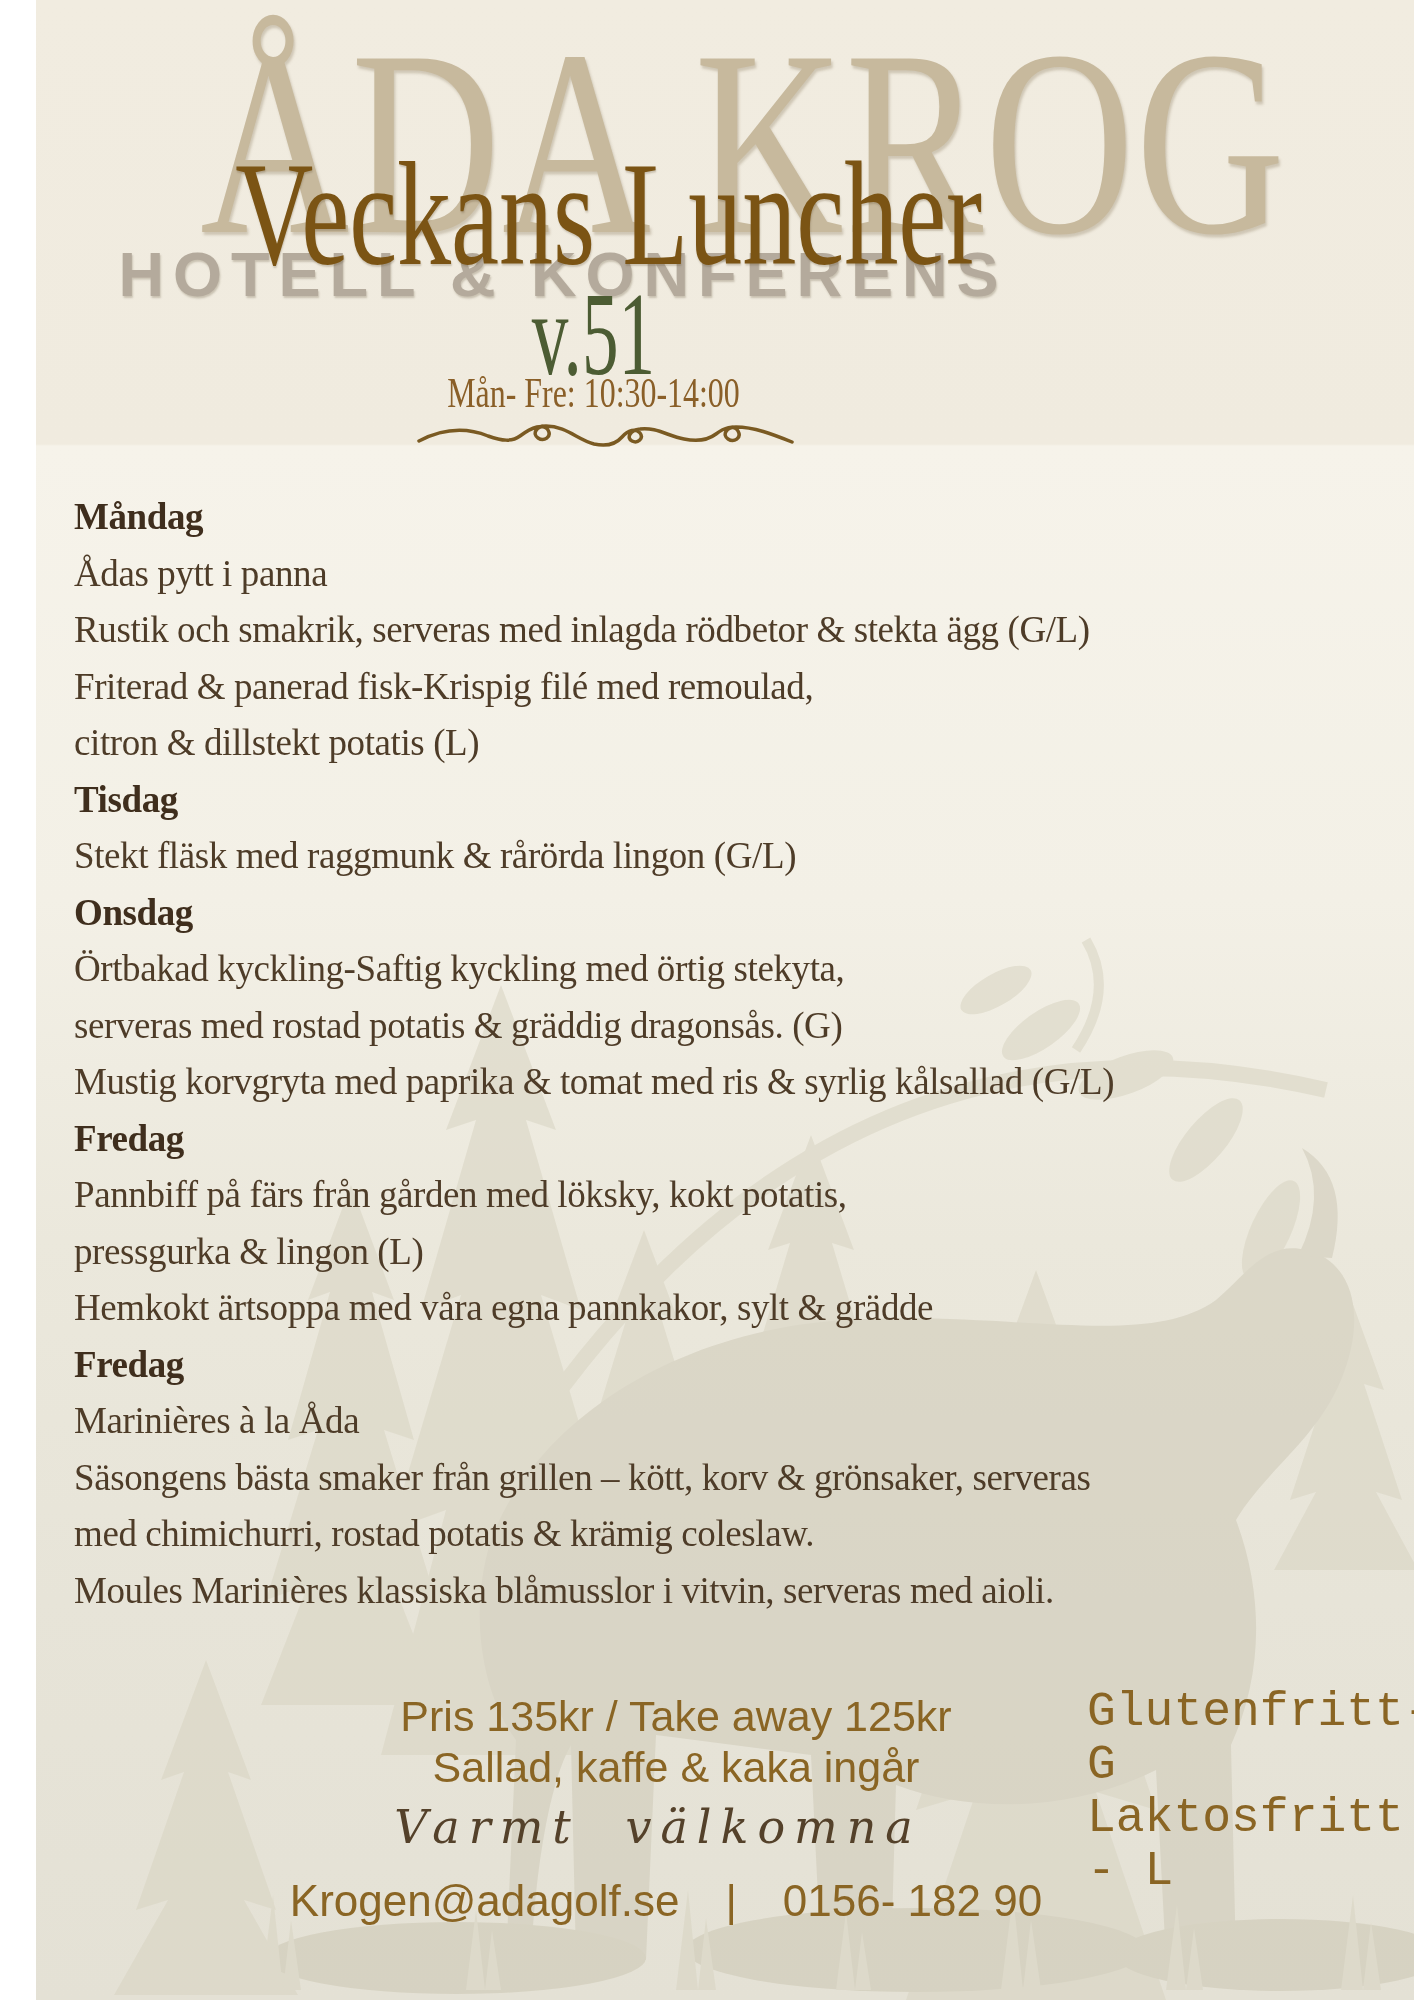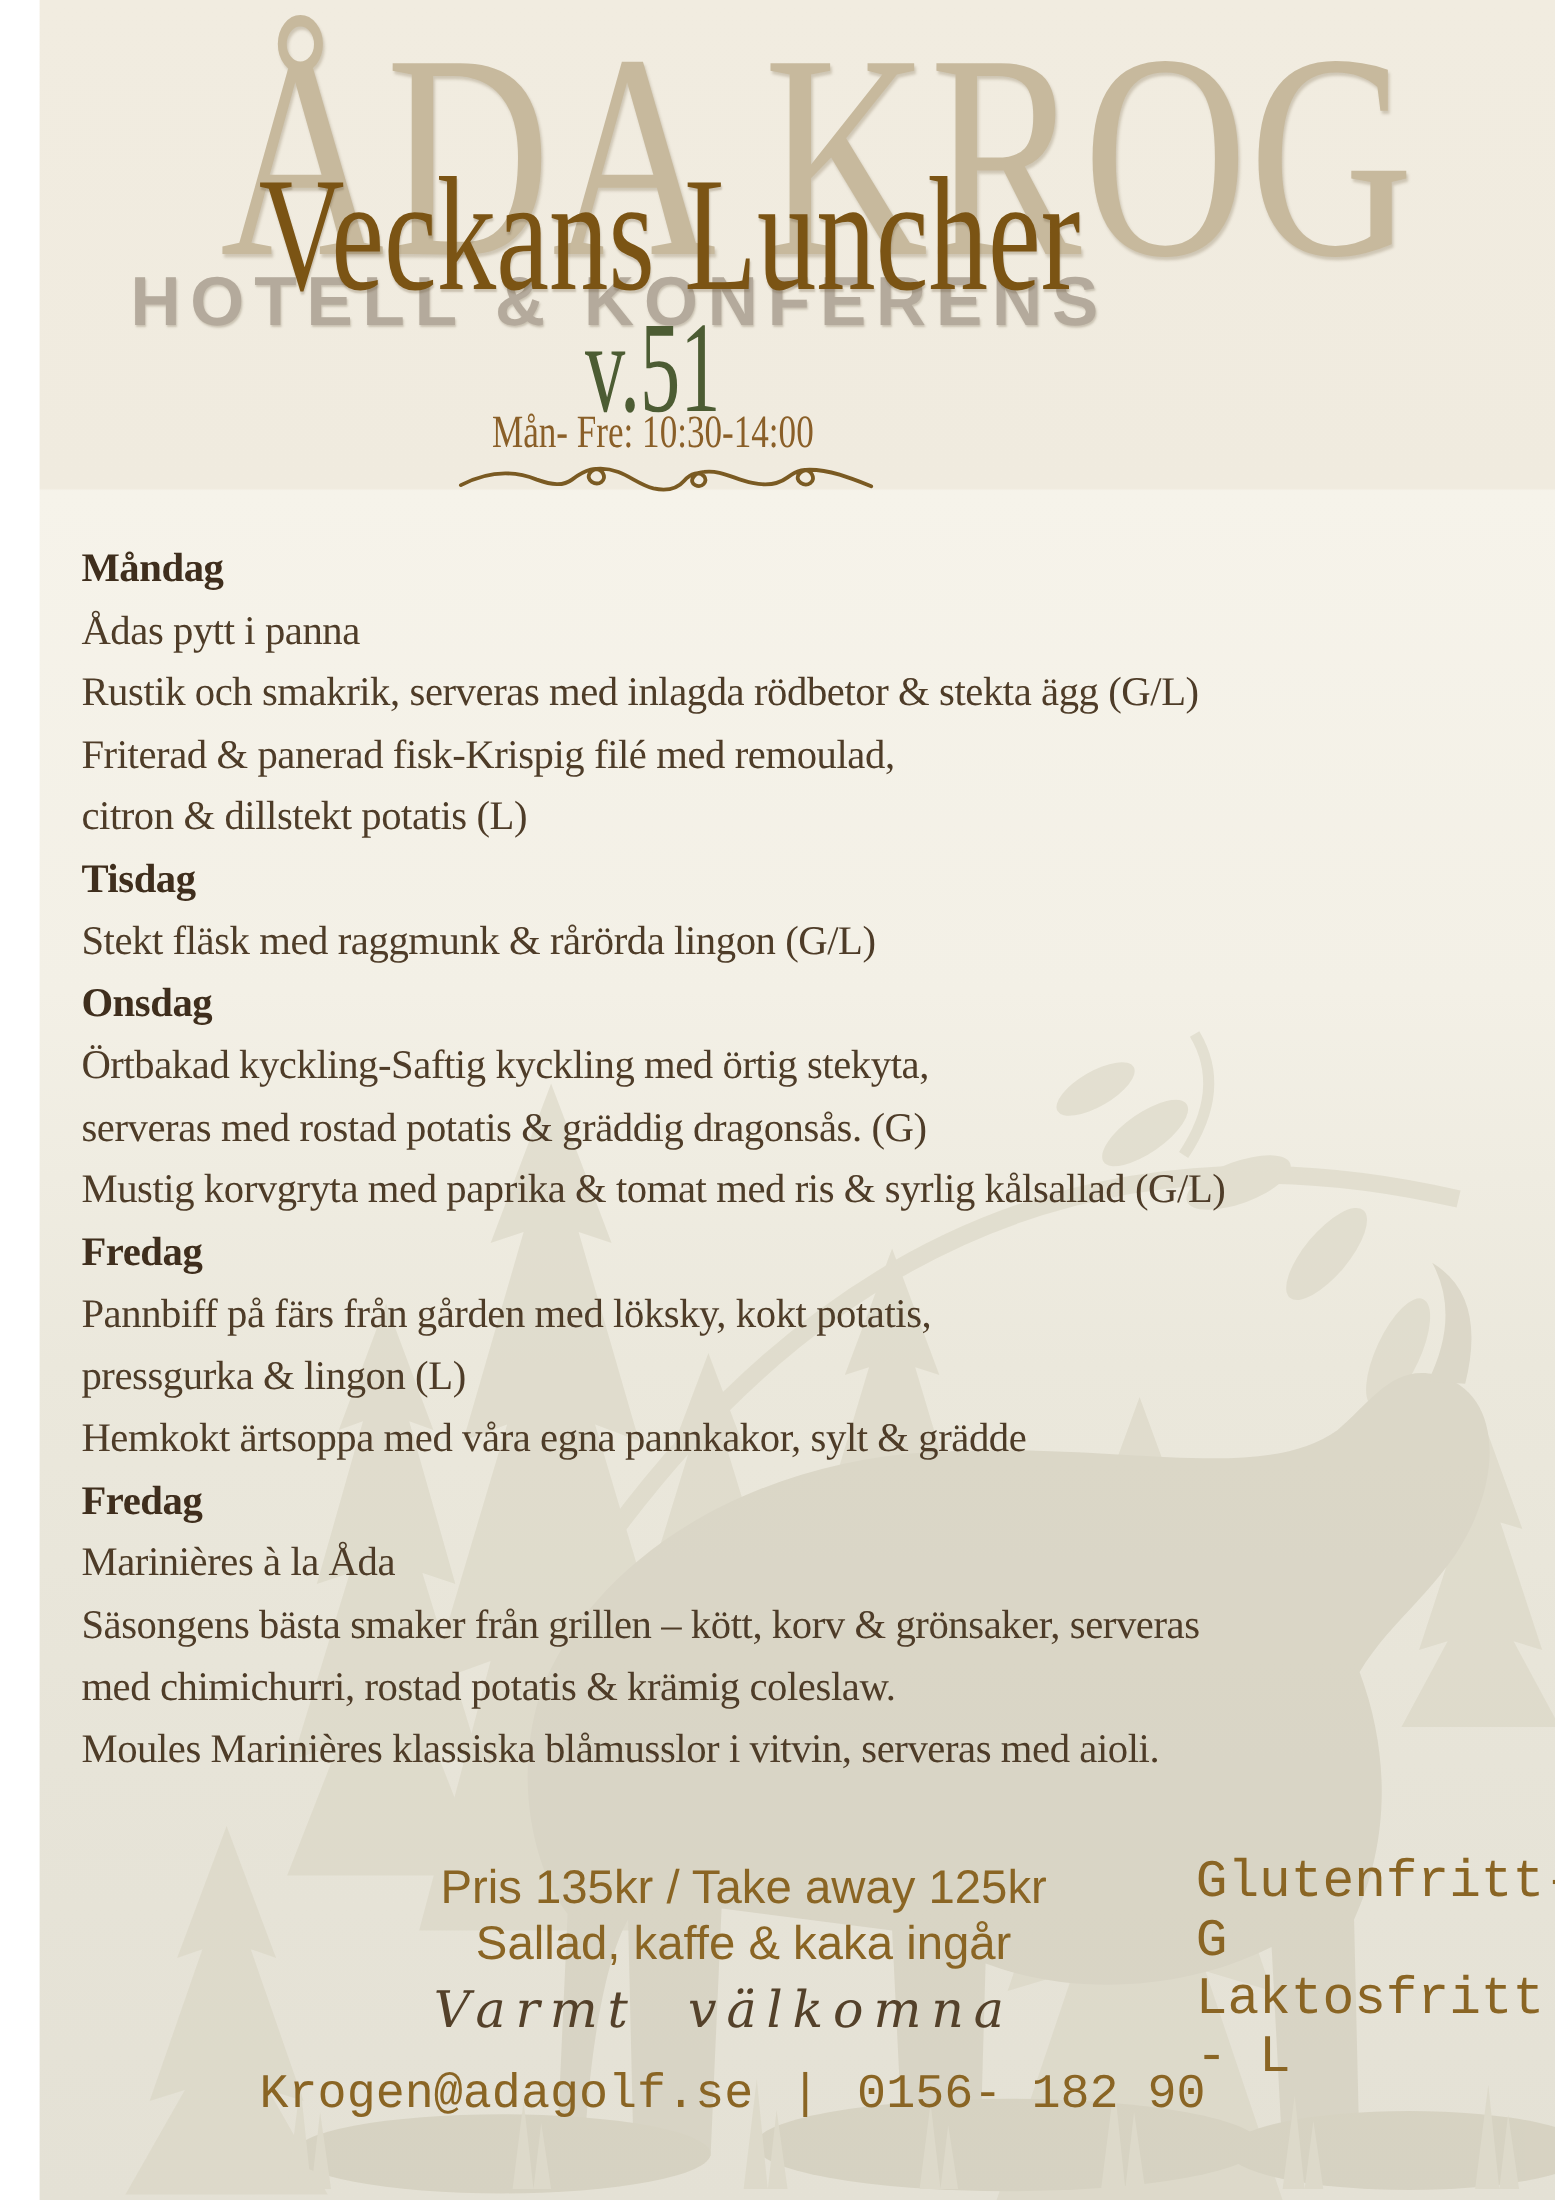--- a/index.html
+++ b/index.html
@@ -41,21 +41,21 @@
   .menu .day-title{font-weight:bold; color:var(--textdark);}
 
   .footer-sans{font-family:"Liberation Sans",sans-serif; color:var(--gold);}
   .price{top:1692px; left:-67px; font-size:43px; z-index:2;}
   .includes{top:1743px; left:-67px; font-size:43px; z-index:2;}
   .allergens{position:absolute; left:1051px; top:1686px; font-family:Liberation Mono, monospace;
              font-size:48px; line-height:53px; color:var(--gold); z-index:2;}
   .welcome{top:1800px; left:-85px; font-family:"DejaVu Serif",serif; font-style:italic;
            font-size:46px; letter-spacing:9px; word-spacing:22px; color:var(--welcome); z-index:2;}
   .contact{top:1876px; left:-77px; font-size:44px; z-index:2;}
-  .contact .inner{display:inline-flex; gap:34px;font-family:Liberation Mono, monospace;}
+  .contact .inner{display:inline-flex; gap:46px;}
 </style>
 </head>
 <body>
 
 <div class="page">
 
   <svg class="watermark" viewBox="0 0 1414 2000" aria-hidden="true">
     <g stroke="var(--wm1)" fill="none">
       <path d="M450,1500 Q770,970 1290,1090" stroke-width="16"></path>
       <path d="M1040,1050 q40,-60 10,-110" stroke-width="10"></path>

